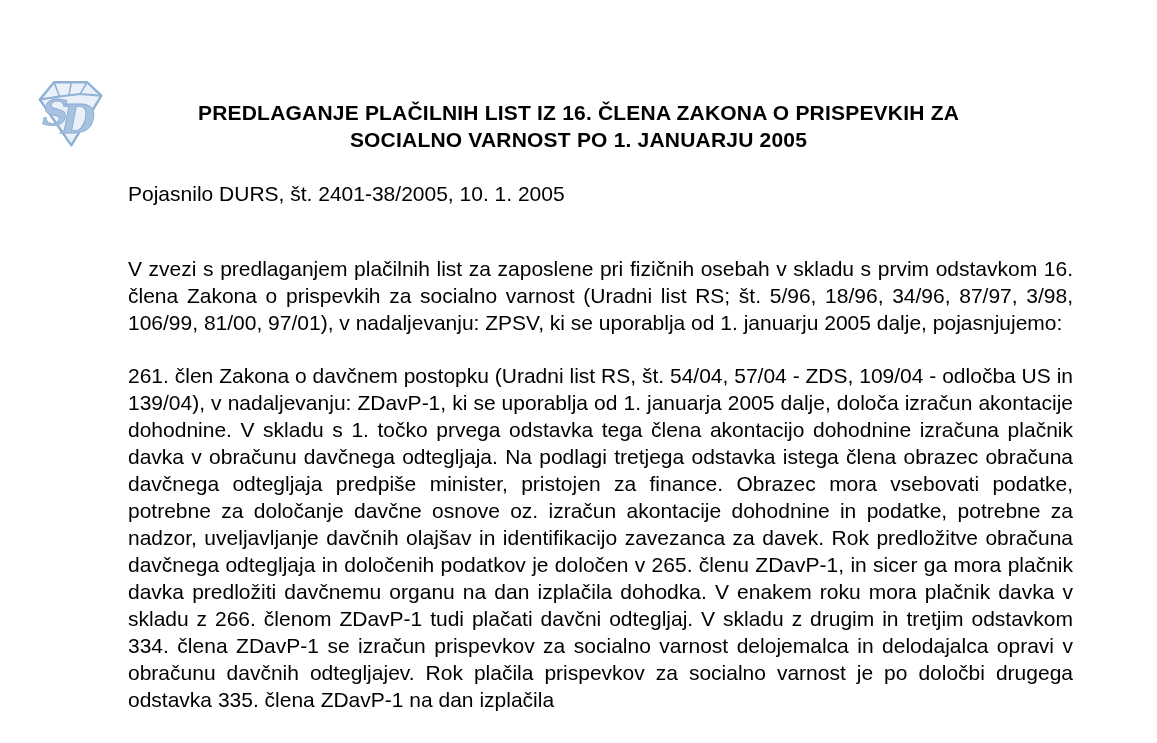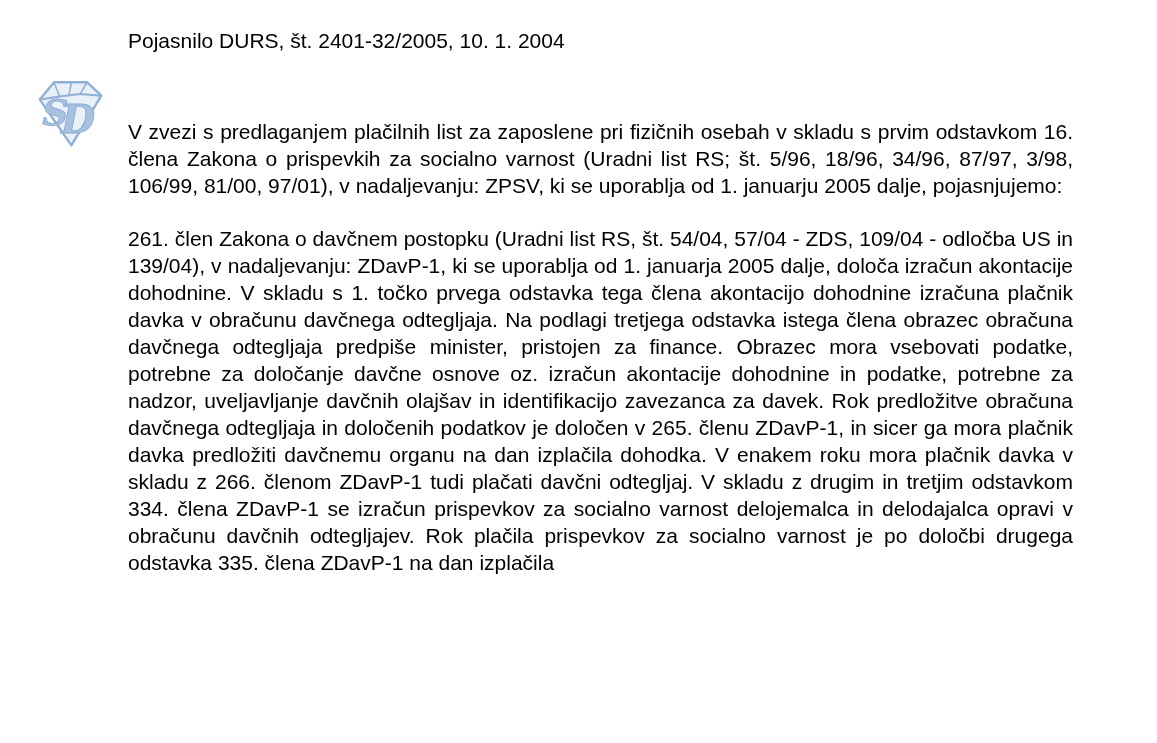--- a/index.html
+++ b/index.html
@@ -37,21 +37,21 @@
     font-size: 21px;
     line-height: 27px;
   }
   .body-text {
     margin: 0 84px 0 128px;
     width: 945px;
     font-size: 21px;
     line-height: 27px;
     text-align: justify;
   }
-  .para-1 { margin-top: 64px; }
+  .para-1 { margin-top: 48px; }
   .para-2 { margin-top: 26px; }
 </style>
 </head>
 <body>
 
 <div class="page">
 
   <svg class="logo" viewBox="0 0 104 96" xmlns="http://www.w3.org/2000/svg">
 
     <polygon points="15,31 33,9 75,9 93,26 55,89" fill="#e9f0f8" stroke="#8fb0d4" stroke-width="3" stroke-linejoin="round"></polygon>
@@ -59,19 +59,23 @@
     <polyline points="15,31 40,27 66,24 93,26" fill="none" stroke="#8fb0d4" stroke-width="2.5"></polyline>
 
     <polyline points="33,9 40,27" fill="none" stroke="#8fb0d4" stroke-width="2"></polyline>
     <polyline points="55,9 52,25" fill="none" stroke="#8fb0d4" stroke-width="2"></polyline>
     <polyline points="75,9 66,24" fill="none" stroke="#8fb0d4" stroke-width="2"></polyline>
 
     <text x="18" y="63" font-family="DejaVu Serif, serif" font-size="46" font-style="italic" font-weight="bold" fill="#a7c1e0" stroke="#86a9cf" stroke-width="1">S</text>
     <text x="42" y="74" font-family="DejaVu Serif, serif" font-size="50" font-style="italic" font-weight="bold" fill="#a7c1e0" stroke="#86a9cf" stroke-width="1">D</text>
   </svg>
 
+  <div class="doc-title">
+    <div>PREDLAGANJE PLAČILNIH LIST IZ 16. ČLENA ZAKONA O PRISPEVKIH ZA</div>
+    <div>SOCIALNO VARNOST PO 1. JANUARJU 2005</div>
+  </div>
 
-  <div class="doc-ref">Pojasnilo DURS, št. 2401-32/2005, 10. 1. 2004</div>
+  <div class="doc-ref">Pojasnilo DURS, št. 2401-38/2005, 10. 1. 2005</div>
 
   <div class="body-text para-1">V zvezi s predlaganjem plačilnih list za zaposlene pri fizičnih osebah v skladu s prvim odstavkom 16. člena Zakona o prispevkih za socialno varnost (Uradni list RS; št. 5/96, 18/96, 34/96, 87/97, 3/98, 106/99, 81/00, 97/01), v nadaljevanju: ZPSV, ki se uporablja od 1. januarju 2005 dalje, pojasnjujemo:</div>
   <div class="body-text para-2">261. člen Zakona o davčnem postopku (Uradni list RS, št. 54/04, 57/04 - ZDS, 109/04 - odločba US in 139/04), v nadaljevanju: ZDavP-1, ki se uporablja od 1. januarja 2005 dalje, določa izračun akontacije dohodnine. V skladu s 1. točko prvega odstavka tega člena akontacijo dohodnine izračuna plačnik davka v obračunu davčnega odtegljaja. Na podlagi tretjega odstavka istega člena obrazec obračuna davčnega odtegljaja predpiše minister, pristojen za finance. Obrazec mora vsebovati podatke, potrebne za določanje davčne osnove oz. izračun akontacije dohodnine in podatke, potrebne za nadzor, uveljavljanje davčnih olajšav in identifikacijo zavezanca za davek. Rok predložitve obračuna davčnega odtegljaja in določenih podatkov je določen v 265. členu ZDavP-1, in sicer ga mora plačnik davka predložiti davčnemu organu na dan izplačila dohodka. V enakem roku mora plačnik davka v skladu z 266. členom ZDavP-1 tudi plačati davčni odtegljaj. V skladu z drugim in tretjim odstavkom 334. člena ZDavP-1 se izračun prispevkov za socialno varnost delojemalca in delodajalca opravi v obračunu davčnih odtegljajev. Rok plačila prispevkov za socialno varnost je po določbi drugega odstavka 335. člena ZDavP-1 na dan izplačila</div>
 
 </div>
 
 </body></html>

